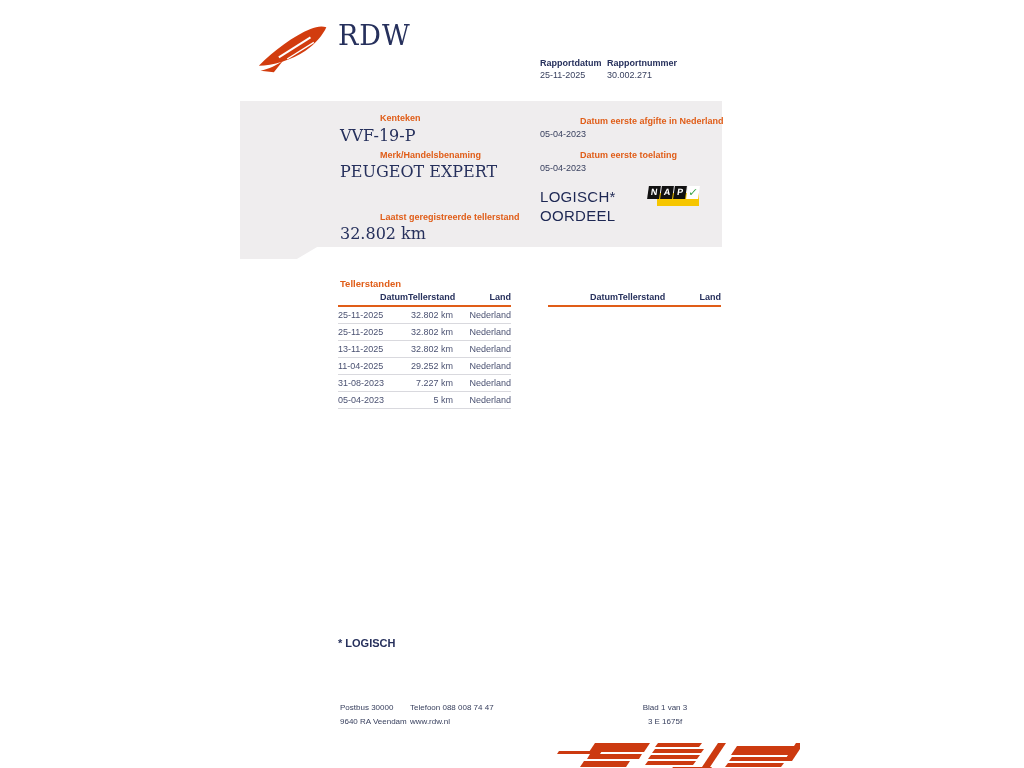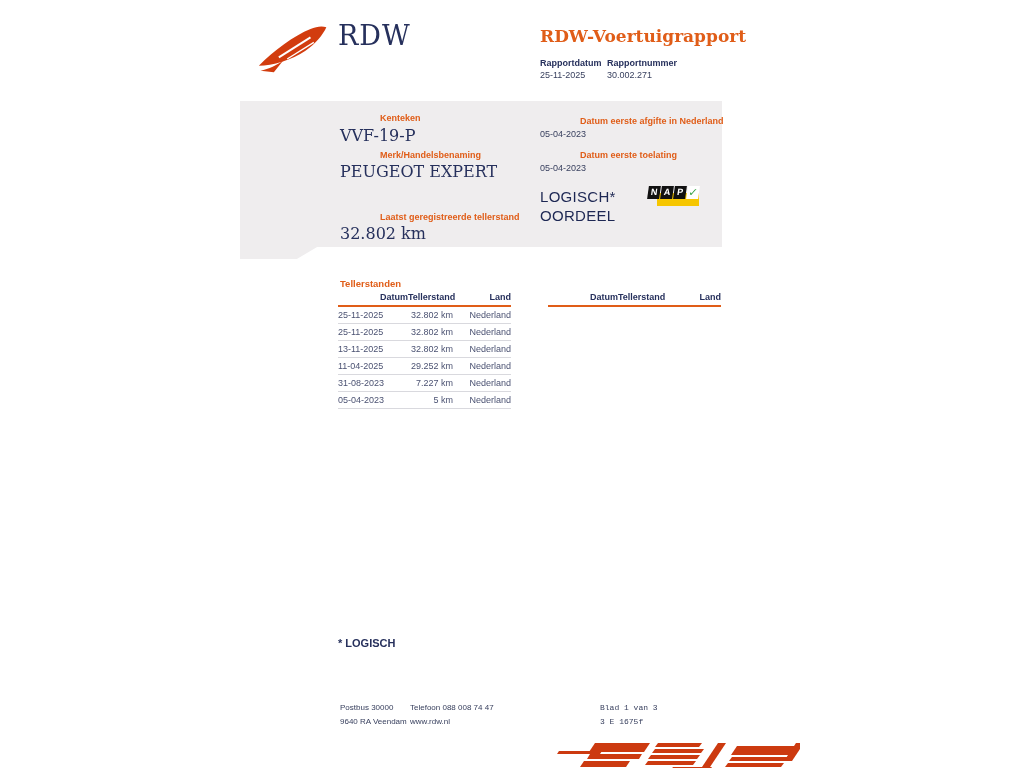--- a/index.html
+++ b/index.html
@@ -48,39 +48,38 @@
   .col-value { width:45px; }
   .col-land  { width:58px; }
 
   
   .note-title { position:absolute; left:338px; top:605px; font-size:11px; font-weight:bold; color:#26305c;margin-top:32px; }
   .note-body  { position:absolute; left:338px; top:622px; width:392px; font-size:9px;
                 line-height:13.5px; color:#e4764f; }
 
   
   .ft { position:absolute; font-size:8px; color:#39415f; }
-  .ft-right { text-align:left; width:130px;font-family:Liberation Mono, monospace; }
+  .ft-right { text-align:center; width:130px; }
 
   .stripes { position:absolute; left:552px; top:741px; width:248px; height:27px; overflow:hidden; }
 </style>
 </head>
 <body>
 
 <div class="page">
 
   <svg class="logo-icon" viewBox="0 0 90 60">
     <path d="M4,50 C22,32 46,14 66,6 C73,3 80,2 85,4 C81,13 72,24 60,32 C44,43 20,50 4,50 Z" fill="#d23c0e"></path>
     <path d="M6,56 C16,54 26,49 33,44 L22,58 Z" fill="#d23c0e"></path>
     <path d="M28,40 L66,16" stroke="#ffffff" stroke-width="2.4" fill="none"></path>
     <path d="M38,42 L70,22" stroke="#ffffff" stroke-width="1.6" fill="none"></path>
     <path d="M52,44 L76,30" stroke="#ffffff" stroke-width="1.4" fill="none"></path>
   </svg>
   <div class="logo-word">RDW</div>
 
-  <div class="doc-title">RDW-Voertuigrapport</div>
   <div class="meta-label" style="left:540px;top:58px;">Rapportdatum</div>
   <div class="meta-label" style="left:607px;top:58px;">Rapportnummer</div>
   <div class="meta-value" style="left:540px;top:70px;">25-11-2025</div>
   <div class="meta-value" style="left:607px;top:70px;">30.002.271</div>
 
   <div class="summary-box"></div>
 
   <div class="sb-label" style="left:340px;top:113px;">Kenteken</div>
   <div class="sb-serif" style="left:340px;top:126px;">VVF-19-P</div>
   <div class="sb-label" style="left:340px;top:150px;">Merk/Handelsbenaming</div>

